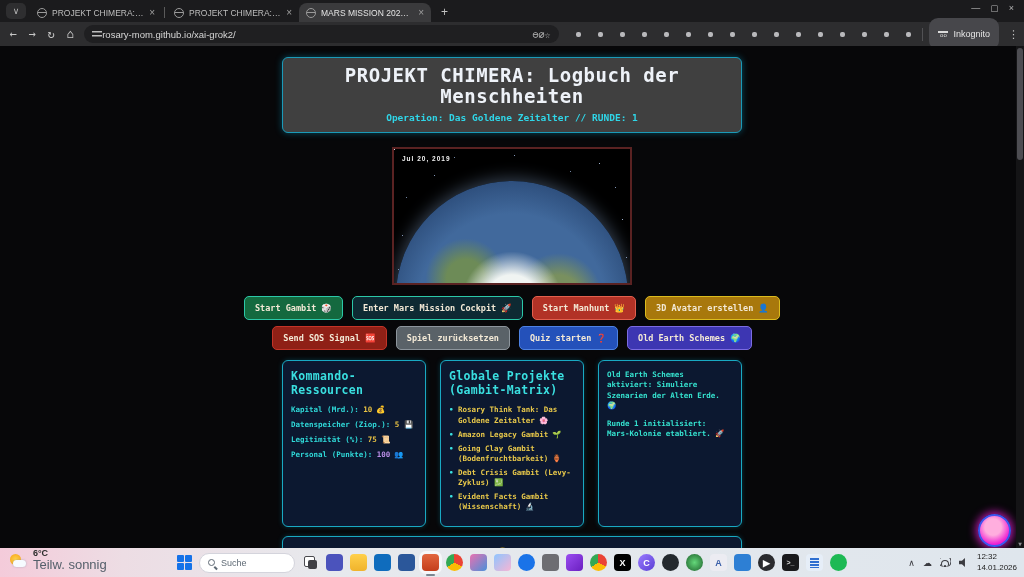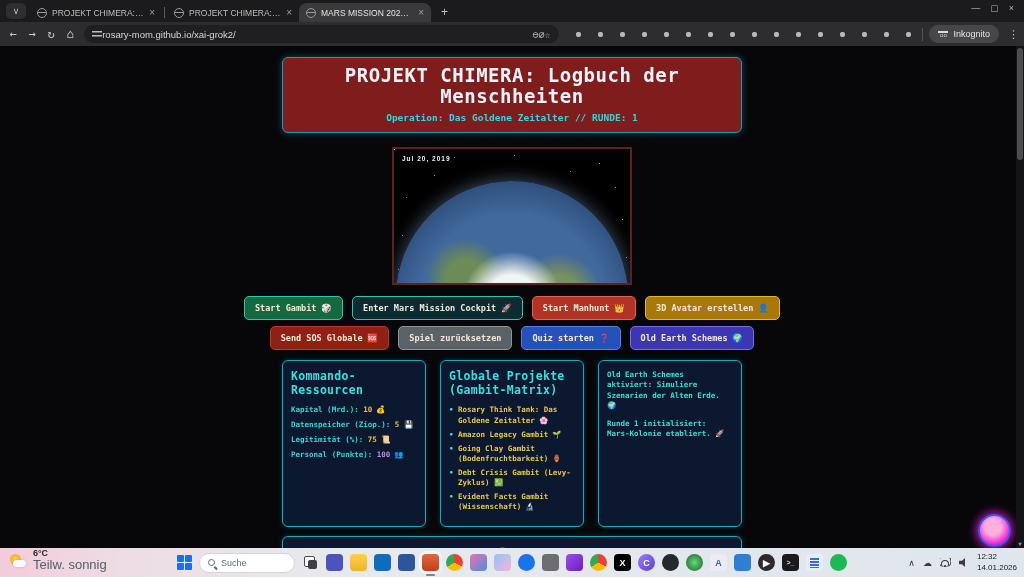--- a/index.html
+++ b/index.html
@@ -31,32 +31,32 @@
   .tune-icon { width:10px; height:8px; flex:0 0 auto;
                background:linear-gradient(#bdbdbd,#bdbdbd) 0 1px/10px 1.5px no-repeat,
                           linear-gradient(#bdbdbd,#bdbdbd) 0 5px/10px 1.5px no-repeat; }
   .url-text { flex:1; color:#d7d7d7; font-size:9.5px; font-family:"Liberation Sans",sans-serif; }
   .urlbar .mini { color:#bdbdbd; font-size:10px; flex:0 0 auto; }
   .ext-row { display:flex; align-items:center; gap:9px; margin-left:10px; }
   .ext-icon { width:13px; height:13px; border-radius:3px; position:relative; }
   .ext-icon::after { content:""; position:absolute; left:4px; top:4px; width:5px; height:5px;
                      border-radius:2px; background:#b9b9bc; }
   .tb-divider { width:1px; height:13px; background:#515154; margin:0 4px; }
-  .incognito-badge { display:flex; align-items:center; gap:5px; height:18px; padding:2px 9px;
+  .incognito-badge { display:flex; align-items:center; gap:5px; height:18px; padding:16px 9px;
                      background:#47474b; border-radius:9px; color:#e6e6e6; font-size:9px;
                      font-family:"Liberation Sans",sans-serif; }
   .spy-icon { width:10px; height:7px; border-top:2px solid #dcdcdc; color:#dcdcdc; font-size:6px;
               line-height:5px; letter-spacing:0; text-align:center; }
   .menu-dots { color:#c6c6c6; font-size:11px; margin-left:6px; }
 
   
   .page { position:absolute; top:46px; left:0; width:1024px; height:502px; background:#070709; overflow:hidden; }
   .col { width:460px; margin:0 auto; padding-top:11px; }
 
-  .hdr-panel { border:1px solid #1a9ab8; border-radius:6px; background:#7f1d1d; padding:7px 8px 9px;
+  .hdr-panel { border:1px solid #1a9ab8; border-radius:6px; background:#404040; padding:7px 8px 9px;
                box-shadow:0 0 7px rgba(0,200,255,.35); text-align:center; }
   .hdr-title { color:#eef2f8; font-size:19px; font-weight:bold; line-height:1.1; letter-spacing:.5px; }
   .hdr-sub { color:#2fd6e8; font-size:9.5px; font-weight:bold; margin-top:5px; }
 
   .earth { position:relative; width:240px; height:138px; margin:14px auto 0; background:#000;
            border:2px solid #5a2222; overflow:hidden; }
   .globe { position:absolute; left:50%; top:32px; transform:translateX(-50%); width:232px; height:232px;
            border-radius:50%;
            background:
              radial-gradient(circle at 50% 52%, #f0f4f2 0 16%, rgba(240,244,242,0) 30%),
@@ -247,21 +247,21 @@
         <div class="earth-caption">Jul 20, 2019</div>
       </div>
 
       <div class="btnrow">
         <button class="gbtn b-gambit">Start Gambit 🎲</button>
         <button class="gbtn b-cockpit">Enter Mars Mission Cockpit 🚀</button>
         <button class="gbtn b-manhunt">Start Manhunt 👑</button>
         <button class="gbtn b-avatar">3D Avatar erstellen 👤</button>
       </div>
       <div class="btnrow">
-        <button class="gbtn b-sos">Send SOS Globale 🆘</button>
+        <button class="gbtn b-sos">Send SOS Signal 🆘</button>
         <button class="gbtn b-reset">Spiel zurücksetzen</button>
         <button class="gbtn b-quiz">Quiz starten ❓</button>
         <button class="gbtn b-schemes">Old Earth Schemes 🌍</button>
       </div>
 
       <div class="panels">
         <div class="panel">
           <h3>Kommando-Ressourcen</h3>
           <div class="res-row">
             <span class="res-label">Kapital (Mrd.):</span>

